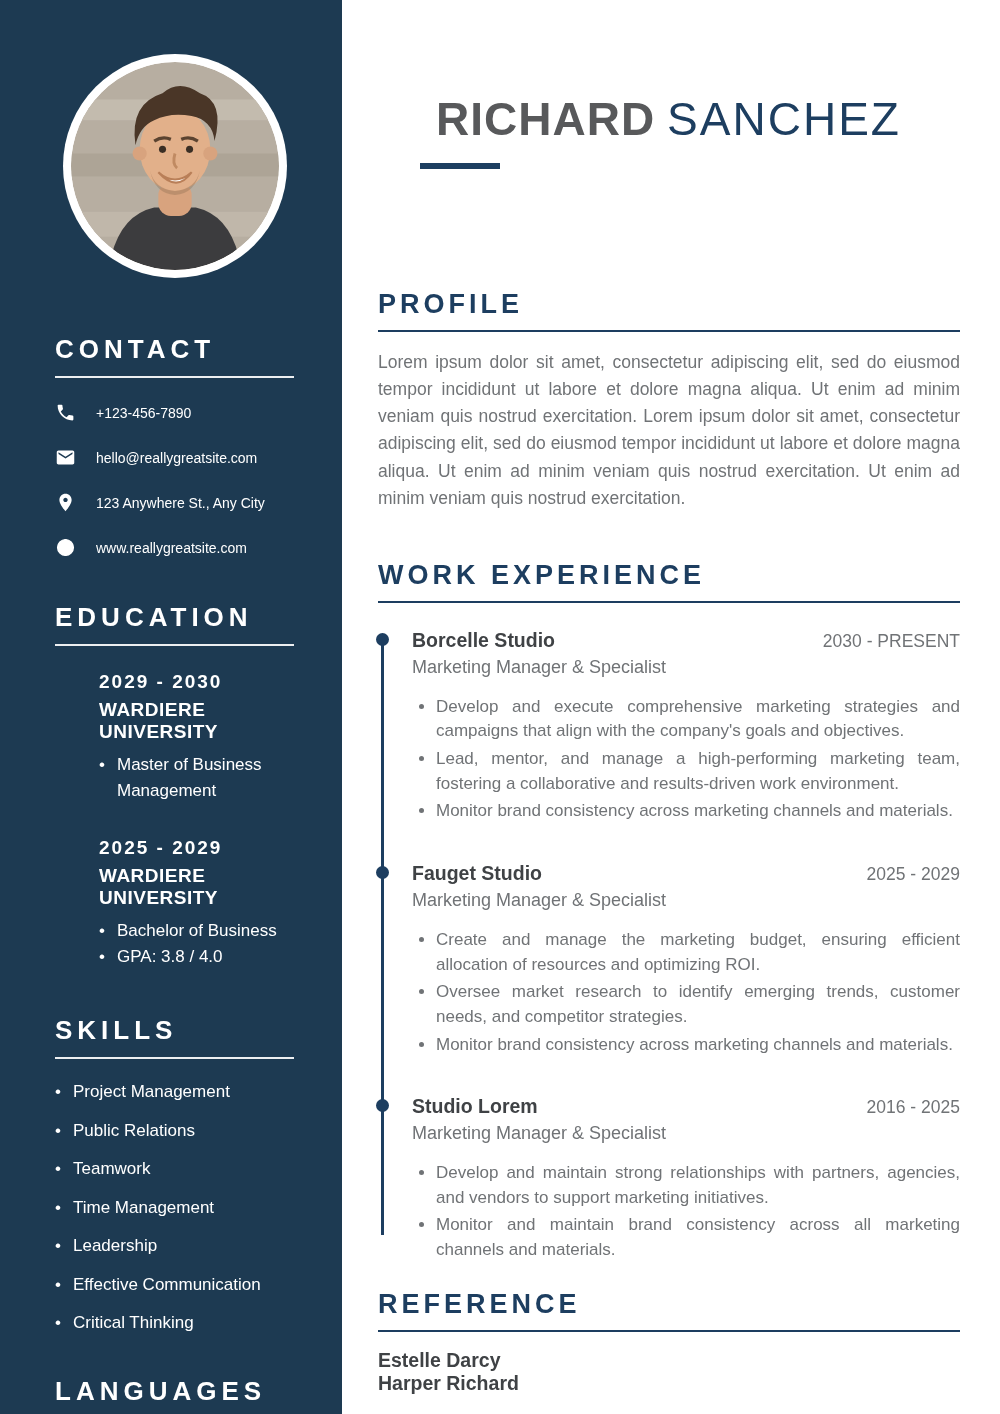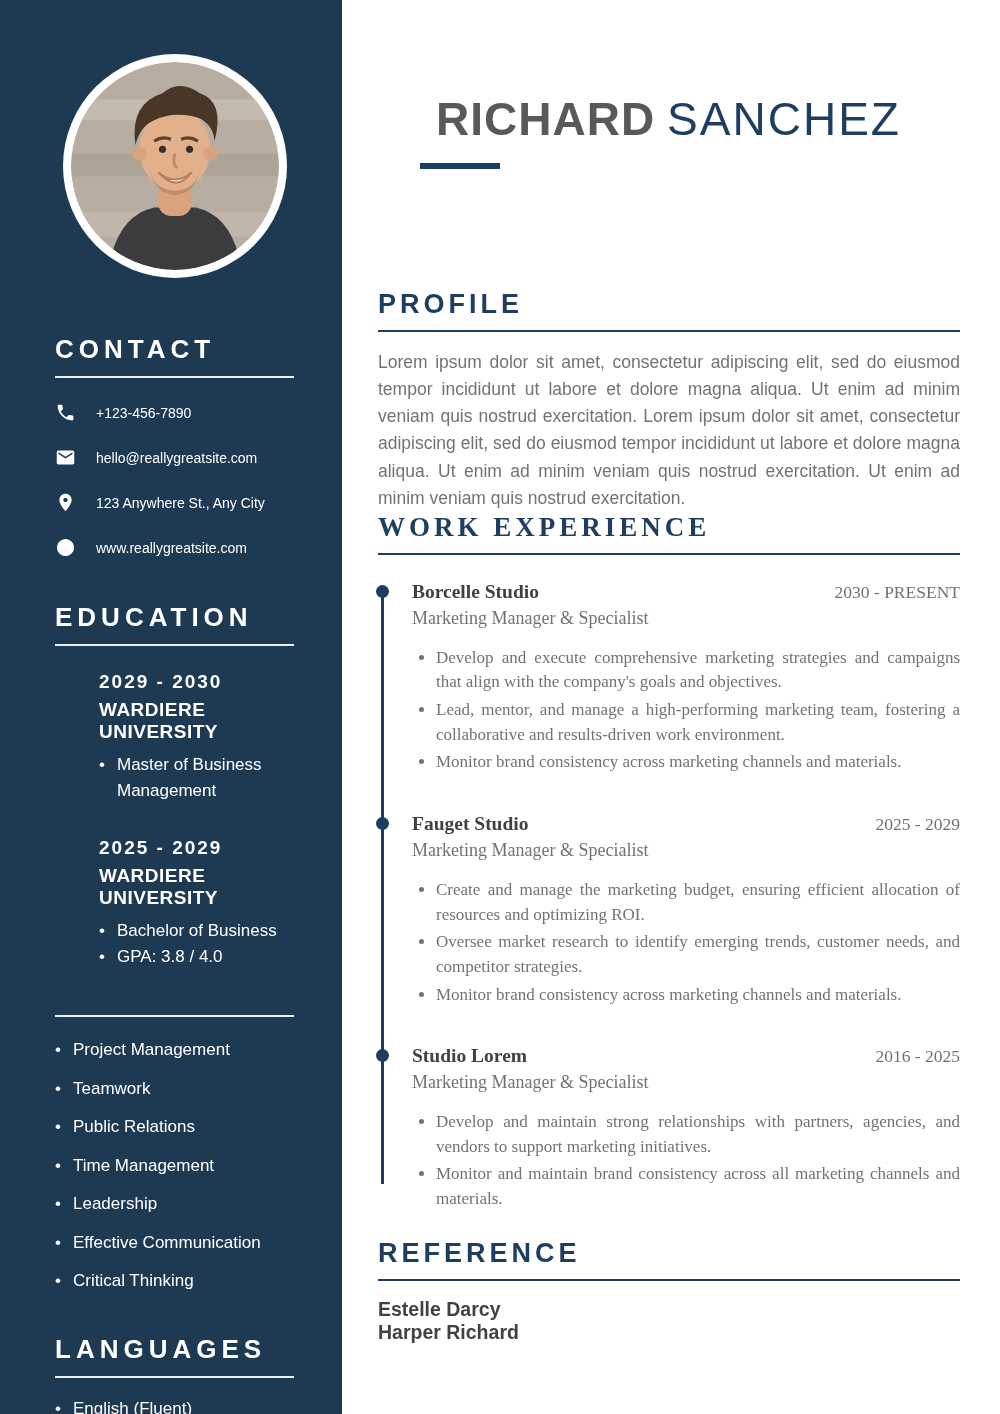--- a/index.html
+++ b/index.html
@@ -45,21 +45,21 @@
   .name .last{color:var(--accent);font-weight:400;letter-spacing:2px;margin-left:12px;}
   .job-title-text{margin-top:13px;font-size:24px;letter-spacing:4px;color:var(--title-gray);}
   .title-bar{width:80px;height:6px;background:var(--accent);margin-top:17px;}
 
   .section-title{margin:0 0 10px;font-size:27px;font-weight:700;letter-spacing:4px;color:var(--accent);}
   .main-rule{height:2px;background:var(--accent);margin-bottom:17px;}
 
   .profile-section{margin-top:120px;}
   .profile-text{margin:0;font-size:17.5px;line-height:1.55;color:var(--body-gray);text-align:justify;}
 
-  .work-section{font-family:Liberation Serif, serif;}
+  .work-section{margin-top:48px;}
   .timeline{position:relative;padding-left:34px;margin-top:26px;}
   .tline{position:absolute;left:3px;top:12px;bottom:28px;width:3px;background:var(--accent);}
   .job{position:relative;margin-bottom:38px;}
   .job .dot{position:absolute;left:-36px;top:4px;width:13px;height:13px;border-radius:50%;background:var(--accent);}
   .job-head{display:flex;justify-content:space-between;align-items:baseline;}
   .company{font-size:19.5px;font-weight:700;color:var(--dark-text);}
   .dates{font-size:17.5px;color:var(--body-gray);}
   .role{font-size:18px;color:var(--body-gray);margin-top:5px;}
   .job ul{margin:17px 0 0;padding-left:24px;color:var(--body-gray);font-size:17px;line-height:1.45;text-align:justify;}
   .job ul li{margin-bottom:3px;}
@@ -163,25 +163,26 @@
         <div class="edu-years">2025 - 2029</div>
         <div class="edu-school">WARDIERE UNIVERSITY</div>
         <ul class="side-list">
           <li>Bachelor of Business</li>
           <li>GPA: 3.8 / 4.0</li>
         </ul>
       </div>
     </section>
 
     <section class="side-section side-skills">
+      <h2>SKILLS</h2>
       <div class="side-rule"></div>
       <ul class="side-list" style="margin-top:20px;">
         <li>Project Management</li>
+        <li>Public Relations</li>
         <li>Teamwork</li>
-        <li>Public Relations</li>
         <li>Time Management</li>
         <li>Leadership</li>
         <li>Effective Communication</li>
         <li>Critical Thinking</li>
       </ul>
     </section>
 
     <section class="side-section side-languages">
       <h2>LANGUAGES</h2>
       <div class="side-rule"></div>

